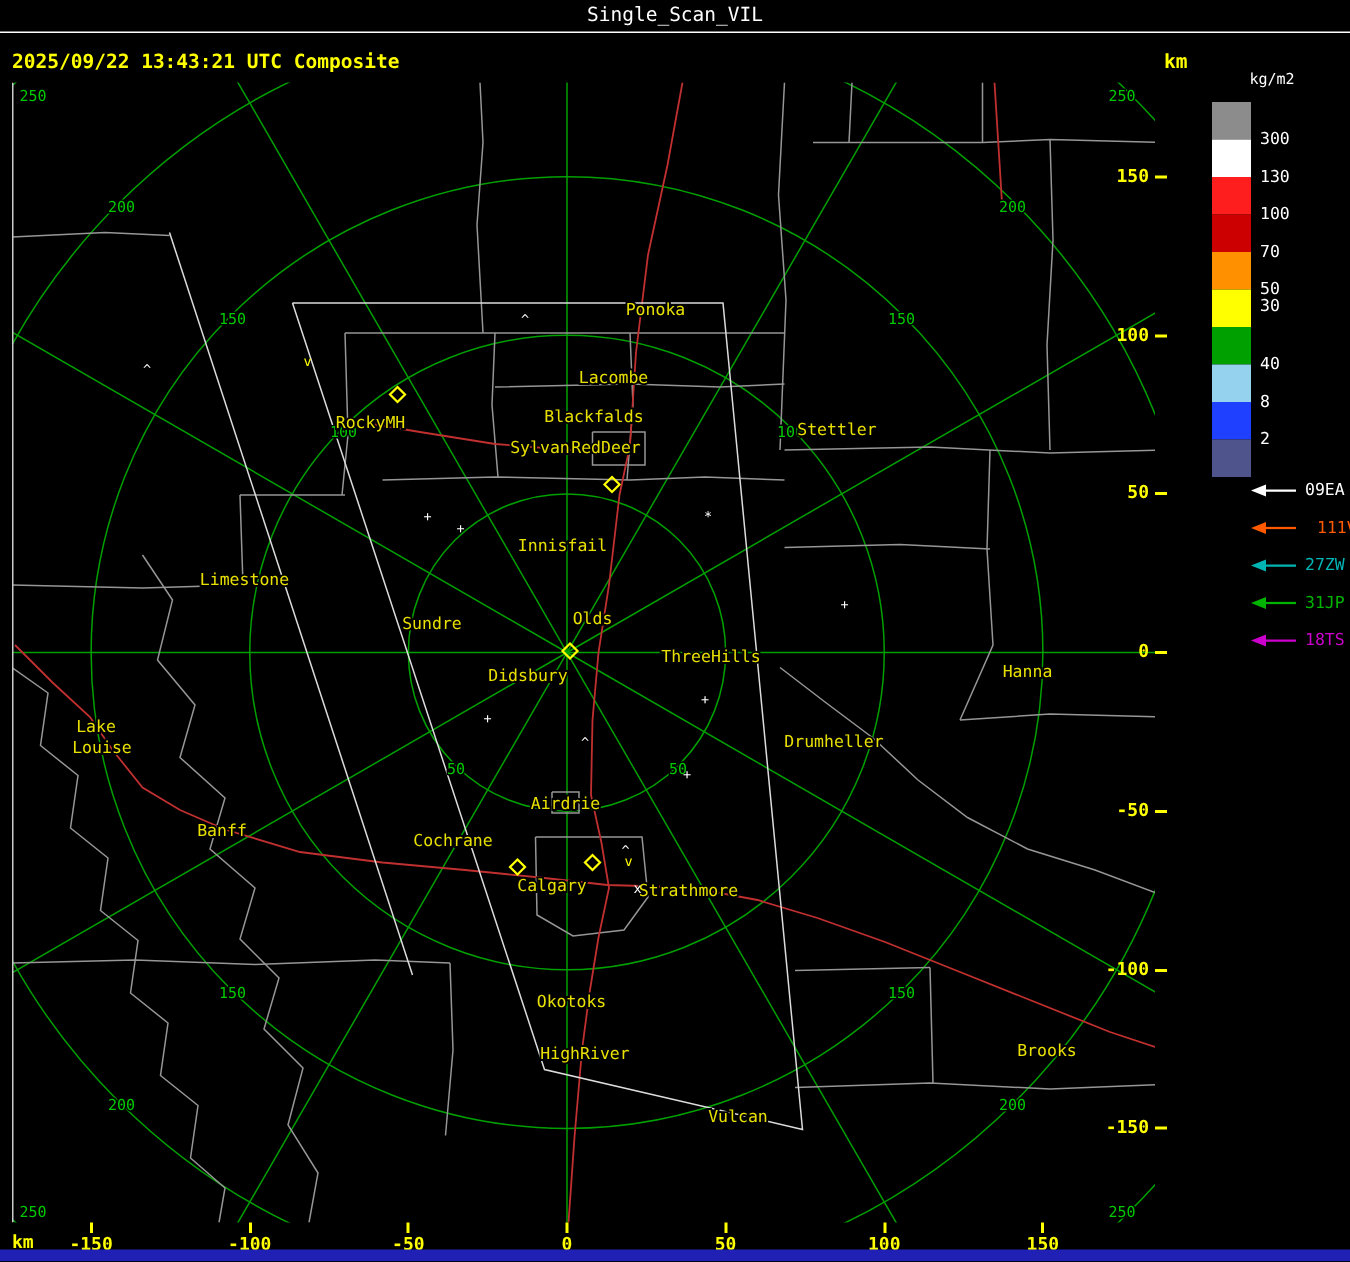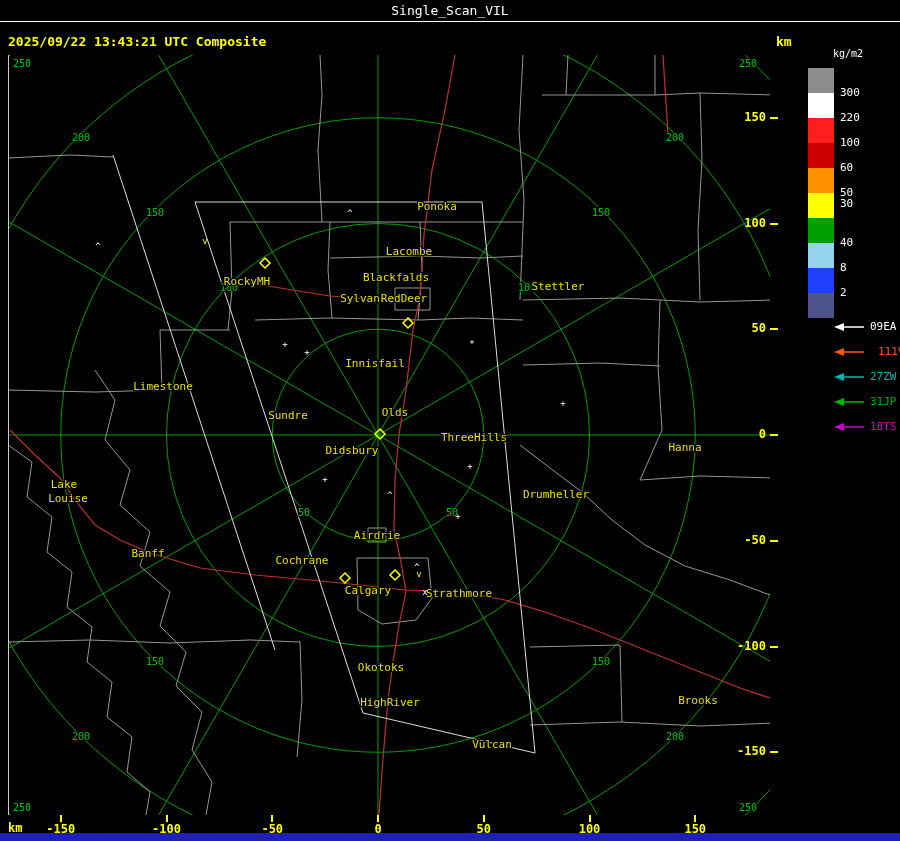--- a/index.html
+++ b/index.html
@@ -204,25 +204,25 @@
       <div class="ticklabel" style="left: 675.25px; width: 40px; top: 822px; text-align: center;">150</div>
     </div>
   <span id="bottom-unit">km</span>
 
   <div id="colorbar">
     <div class="cb-title">kg/m2</div>
     <div id="cb-boxes">
         <div class="cb-box" style="background: rgb(140, 140, 140);"></div>
         <div class="cb-label" style="top: 18px;">300</div>
         <div class="cb-box" style="background: rgb(255, 255, 255);"></div>
-        <div class="cb-label" style="top: 43px;">220</div>
+        <div class="cb-label" style="top: 43px;">130</div>
         <div class="cb-box" style="background: rgb(255, 30, 30);"></div>
         <div class="cb-label" style="top: 68px;">100</div>
         <div class="cb-box" style="background: rgb(204, 0, 0);"></div>
-        <div class="cb-label" style="top: 93px;">60</div>
+        <div class="cb-label" style="top: 93px;">70</div>
         <div class="cb-box" style="background: rgb(255, 144, 0);"></div>
         <div class="cb-label" style="top: 118px;">50</div>
         <div class="cb-box" style="background: rgb(255, 255, 0);"></div>
         <div class="cb-label" style="top: 129px;">30</div>
         <div class="cb-box" style="background: rgb(0, 160, 0);"></div>
         <div class="cb-label" style="top: 168px;">40</div>
         <div class="cb-box" style="background: rgb(148, 210, 238);"></div>
         <div class="cb-label" style="top: 193px;">8</div>
         <div class="cb-box" style="background: rgb(32, 64, 255);"></div>
         <div class="cb-label" style="top: 218px;">2</div>

